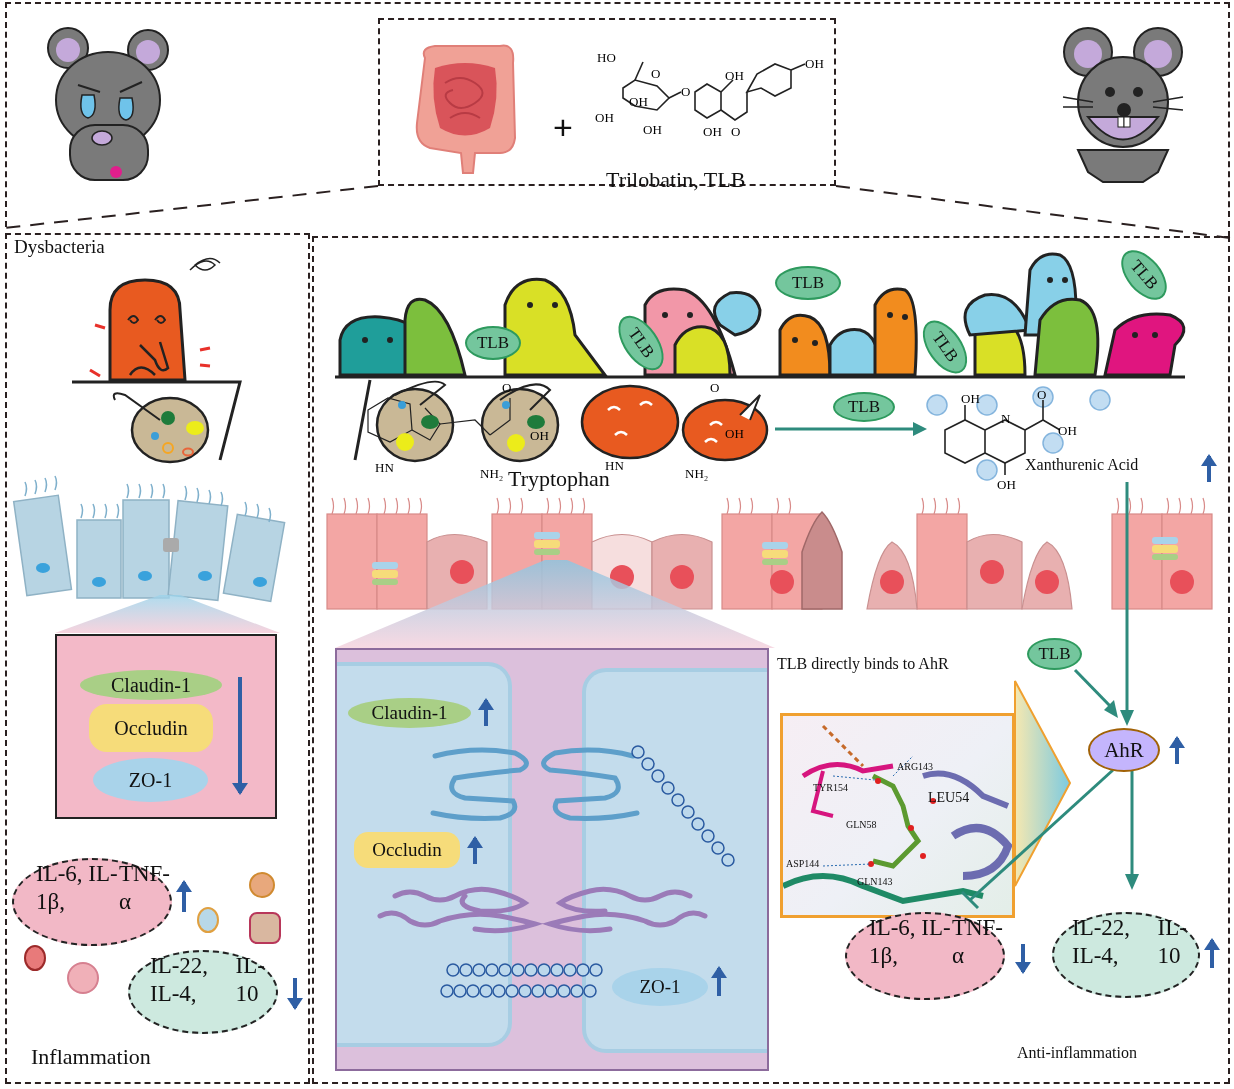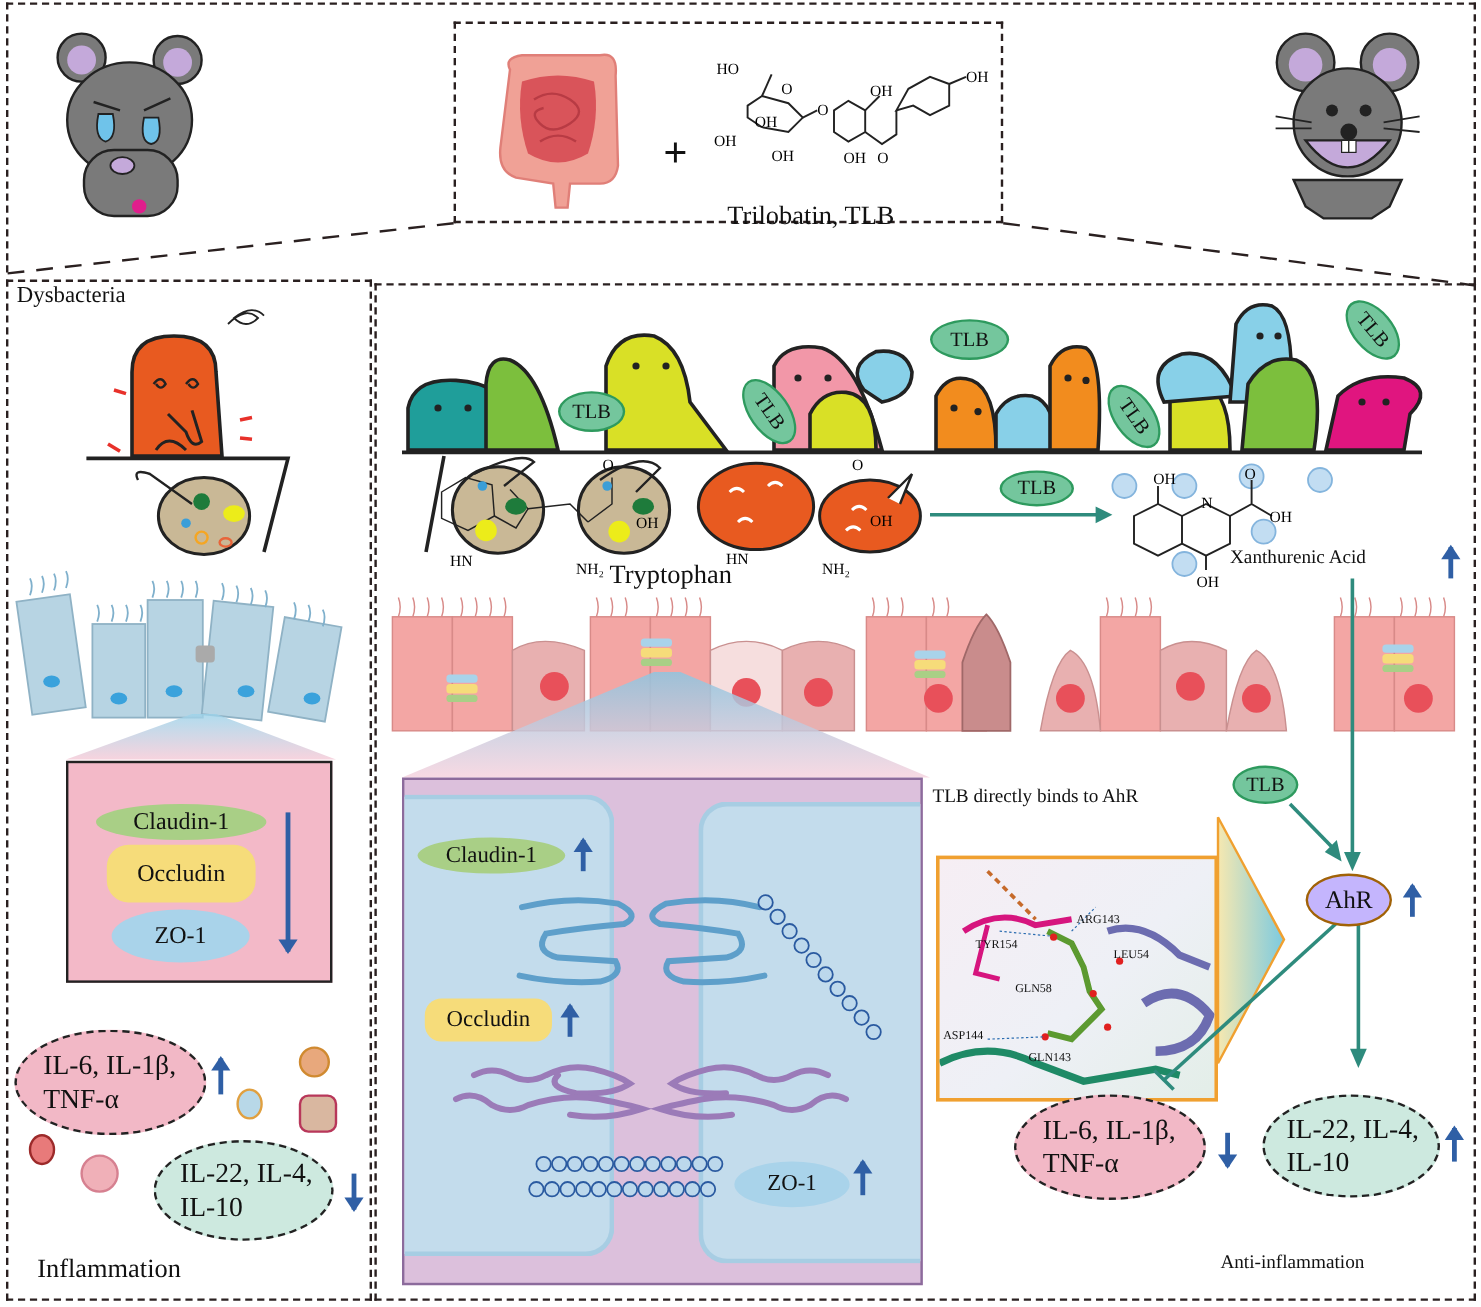--- a/index.html
+++ b/index.html
@@ -5,21 +5,21 @@
   html, body { margin: 0; padding: 0; background: #ffffff; }
   body { width: 1234px; height: 1089px; position: relative; overflow: hidden;
          font-family: "Liberation Serif", serif; color: #111; }
   .abs { position: absolute; }
   .dash-box { position: absolute; border: 2px dashed #2a2020; box-sizing: border-box; }
   .lbl { position: absolute; font-family: "Liberation Serif", serif; color: #111; white-space: nowrap; }
   svg { position: absolute; overflow: visible; }
   .pill { position: absolute; display: flex; align-items: center; justify-content: center;
           font-family: "Liberation Serif", serif; color: #111; box-sizing: border-box; }
   .ell { position: absolute; border-radius: 50%; border: 2px dashed #222; box-sizing: border-box;
-         display: flex; flex-direction: column; justify-content: center; padding-left: 22px;
+         display: flex; flex-direction: row; justify-content: center; padding-left: 22px;
          font-size: 23px; line-height: 28px; }
   .up, .down { position: absolute; width: 4px; background: #2f5fa5; }
   .up::before { content: ""; position: absolute; left: -6px; top: -2px; border-left: 8px solid transparent;
                 border-right: 8px solid transparent; border-bottom: 12px solid #2f5fa5; }
   .down::after { content: ""; position: absolute; left: -6px; bottom: -2px; border-left: 8px solid transparent;
                  border-right: 8px solid transparent; border-top: 12px solid #2f5fa5; }
 </style>
 </head>
 <body>
 
@@ -428,21 +428,21 @@
         <circle cx="140" cy="140" r="3"></circle>
       </g>
     <g stroke="#2a6cb0" stroke-width="1" stroke-dasharray="2 2">
         <line x1="50" y1="60" x2="92" y2="64"></line>
         <line x1="40" y1="150" x2="88" y2="148"></line>
         <line x1="110" y1="60" x2="130" y2="40"></line>
       </g>
   </svg>
   <span class="lbl" style="left:114px;top:45px;font-size:10px;">ARG143</span>
   <span class="lbl" style="left:30px;top:66px;font-size:10px;">TYR154</span>
-  <span class="lbl" style="left:145px;top:74px;font-size:10px;">LEU54</span>
+  <span class="lbl" style="left:145px;top:74px;font-size:14px;">LEU54</span>
   <span class="lbl" style="left:63px;top:103px;font-size:10px;">GLN58</span>
   <span class="lbl" style="left:3px;top:142px;font-size:10px;">ASP144</span>
   <span class="lbl" style="left:74px;top:160px;font-size:10px;">GLN143</span>
 </div>
 <svg style="left:1015px;top:681px" width="60" height="205">
   <defs>
       <linearGradient id="dp" x1="0" y1="0" x2="1" y2="0">
         <stop offset="0" stop-color="#f6e8b0"></stop>
         <stop offset="1" stop-color="#7ccae0"></stop>
       </linearGradient>

